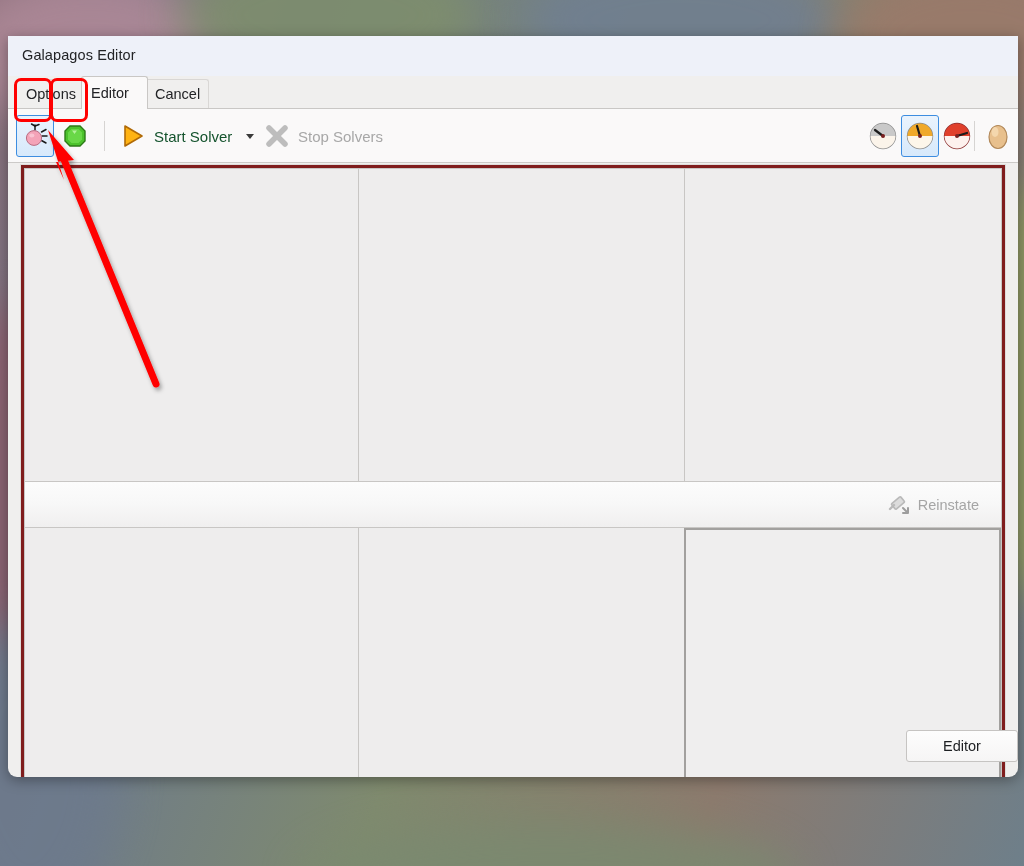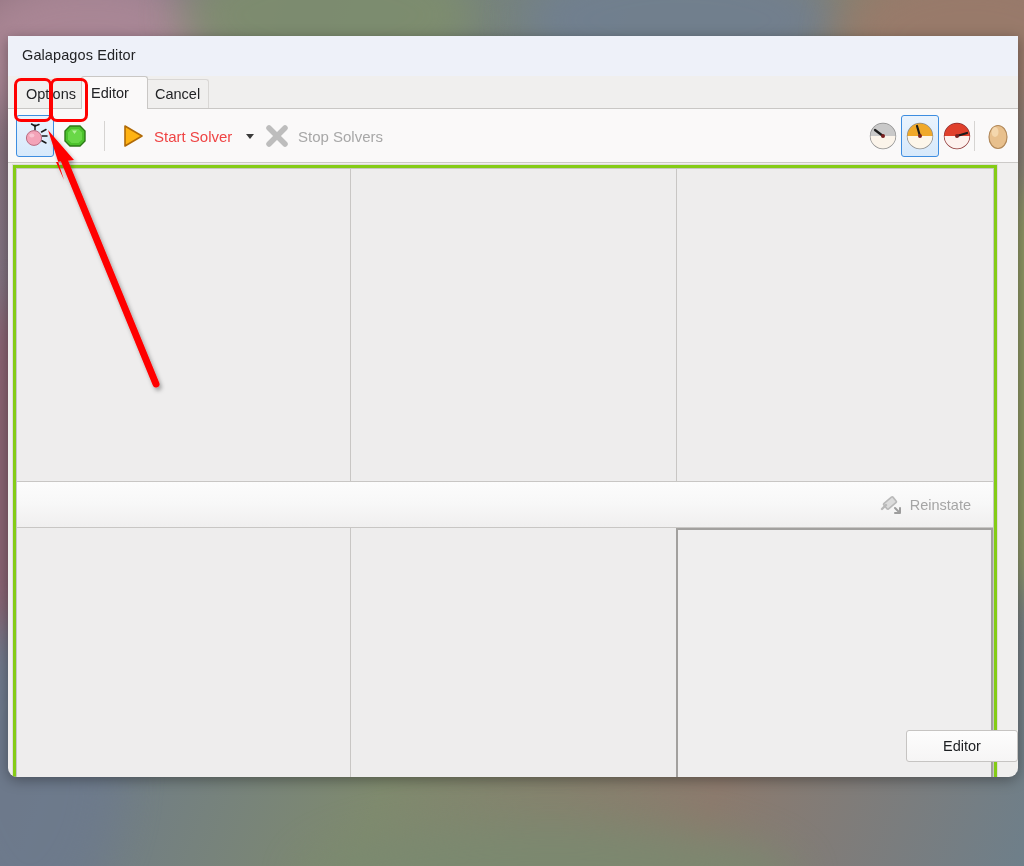--- a/index.html
+++ b/index.html
@@ -119,42 +119,42 @@
   }
   .tb-sep {
     position: absolute;
     top: 12px;
     width: 1px;
     height: 30px;
     background: #d6d4d2;
   }
   .tb-label {
     font-size: 15px;
-    color: #ef4444;
+    color: #14532d;
     margin-left: 8px;
     white-space: nowrap;
   }
   .tb-label.disabled { color: #a7a7a7; }
 
   .caret-down {
     width: 0; height: 0;
     border-left: 4.5px solid transparent;
     border-right: 4.5px solid transparent;
     border-top: 5px solid #3a3a3a;
     margin-left: 14px;
   }
 
   
   #content {
     position: absolute;
-    left: 4px;
+    left: 12px;
     top: 128px;
     width: 986px;
     height: 677px;
-    background: #84cc16;
+    background: #7f1d1d;
     border: 1px solid #dedcda;
     box-sizing: border-box;
     padding: 3px;
   }
   #content-inner {
     position: relative;
     width: 100%;
     height: 100%;
     border: 1px solid #c8c6c4;
     box-sizing: border-box;

